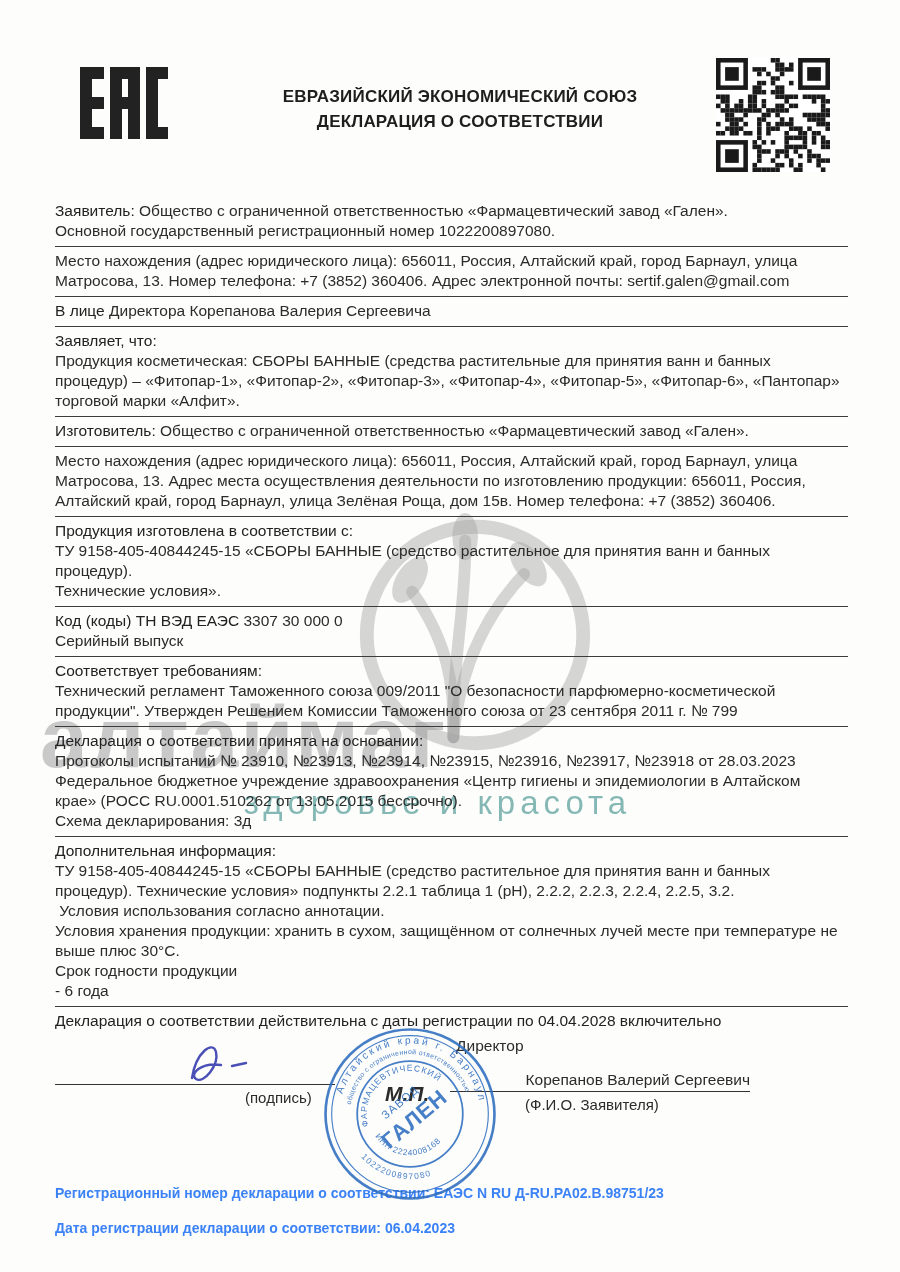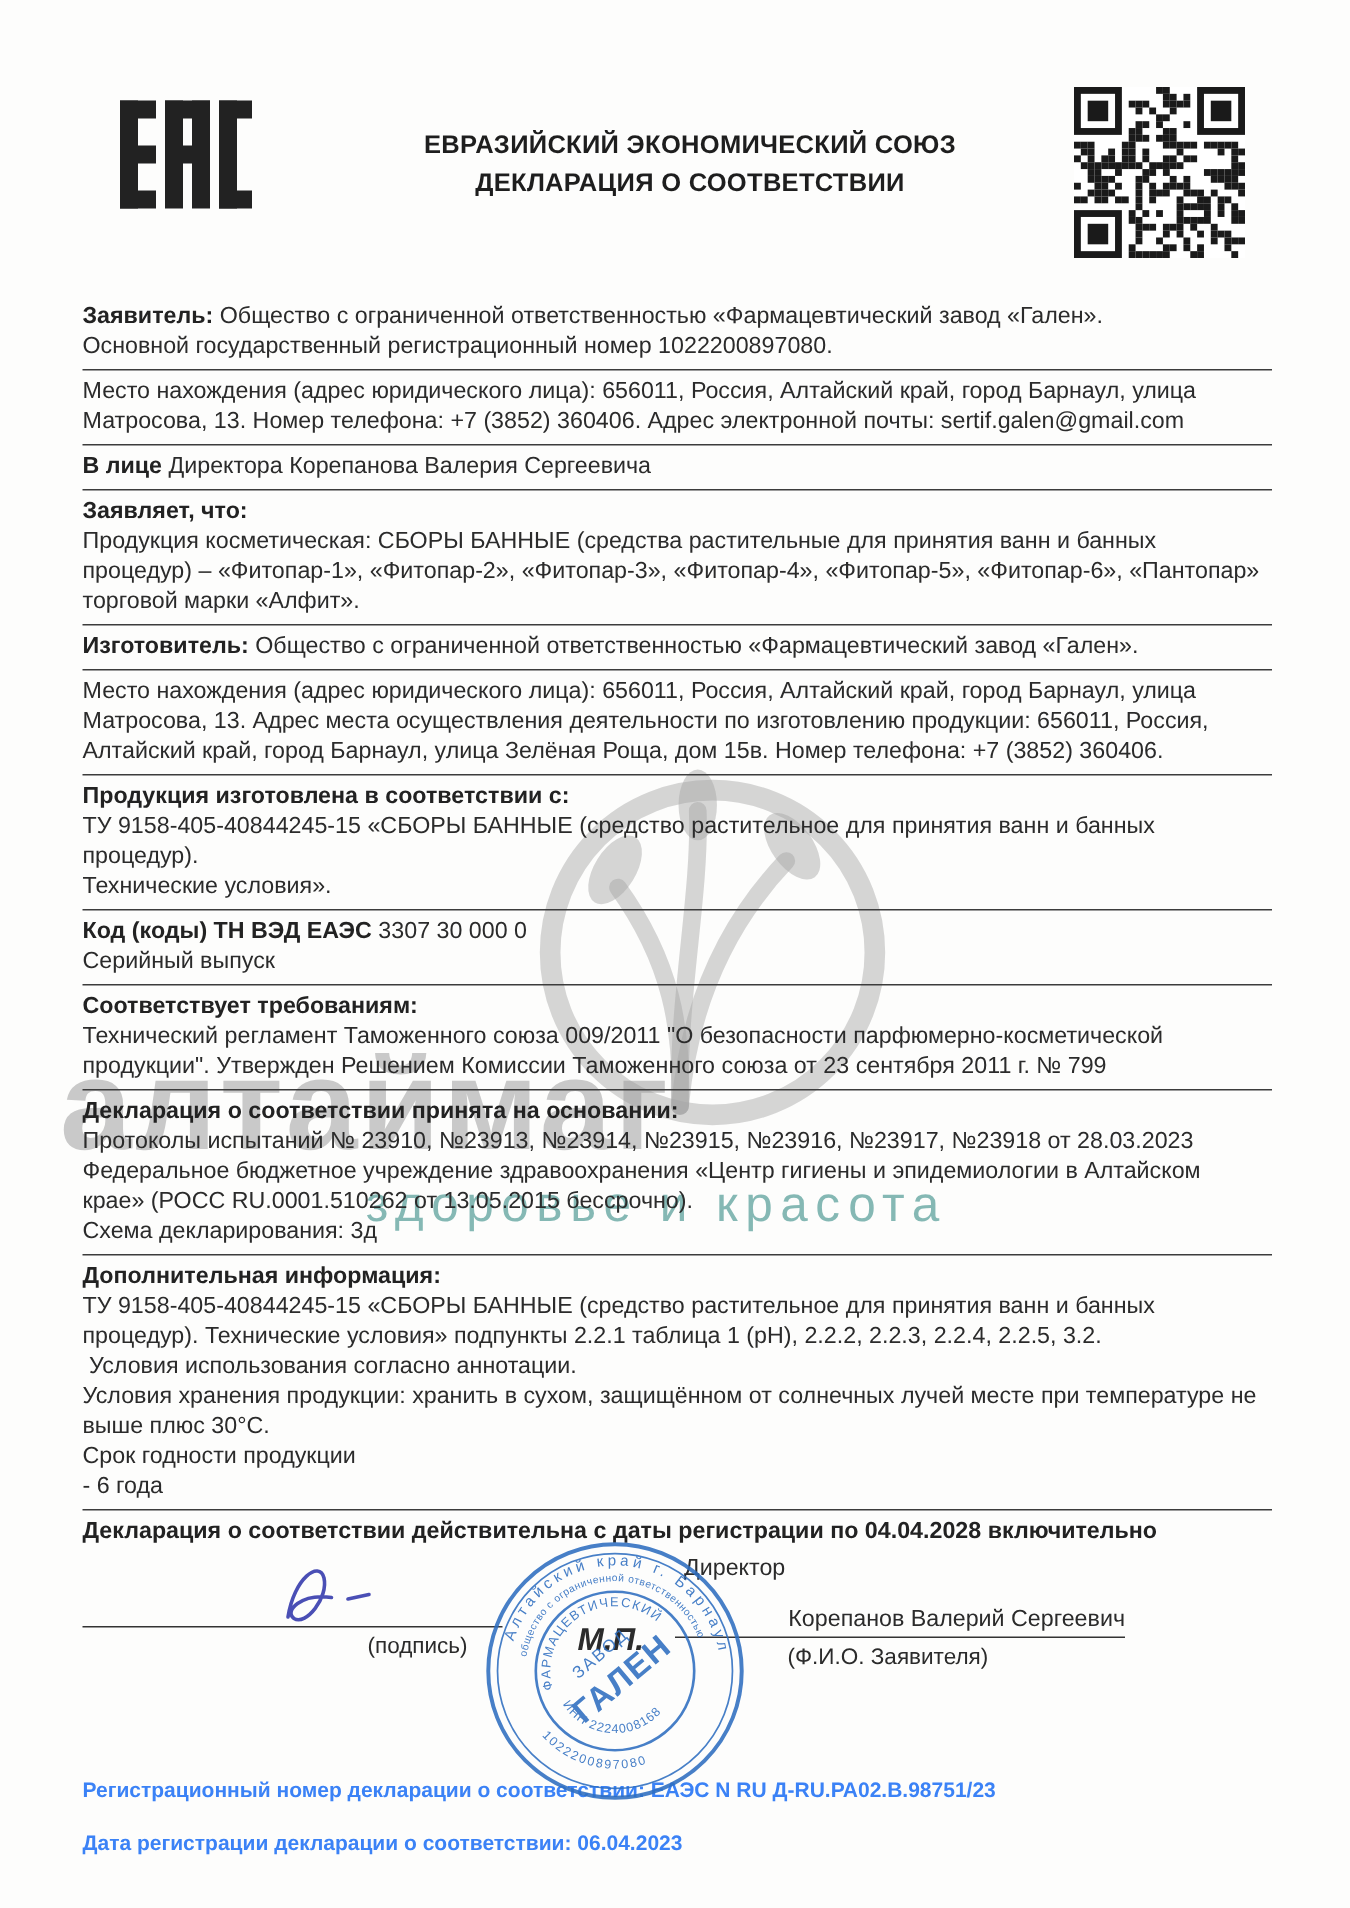--- a/index.html
+++ b/index.html
@@ -17,21 +17,21 @@
   .wm-logo{left:352px;top:512px;}
   .wm-title{left:40px;width:795px;top:694px;
     font-size:86px;font-weight:700;letter-spacing:2px;color:#9b9b9b;opacity:.52;line-height:1;}
   .wm-sub{left:40px;width:795px;top:786px;text-align:center;
     font-size:33px;letter-spacing:5px;color:#0f766e;opacity:.5;line-height:1;}
   
   .content{position:absolute;left:55px;top:197px;width:793px;z-index:2;}
   .section{padding:4px 0 5px 0;font-size:15.5px;line-height:20px;}
   .section.bordered{border-bottom:1.5px solid #3c3c3c;}
   .line{white-space:pre-wrap;}
-  .b{font-weight:700;color:#222;}
+  .b{font-weight:400;color:#222;}
   
   .sig-area{position:relative;height:130px;}
   .sig-scribble{position:absolute;left:125px;top:2px;}
   .sig-line{position:absolute;left:0;top:48px;width:280px;border-bottom:1.5px solid #333;}
   .sig-podpis{position:absolute;left:190px;top:53px;font-size:15px;}
   .sig-mp{position:absolute;left:330px;top:46px;font-weight:700;font-size:21px;font-style:italic;}
   .sig-director{position:absolute;left:401px;top:1px;font-size:15.5px;}
   .sig-name{position:absolute;left:395px;top:35px;width:266px;border-bottom:1.2px solid #333;
     font-size:15.5px;padding-left:34px;padding-bottom:2px;text-align:right;}
   .sig-fio{position:absolute;left:470px;top:60px;font-size:15px;}

